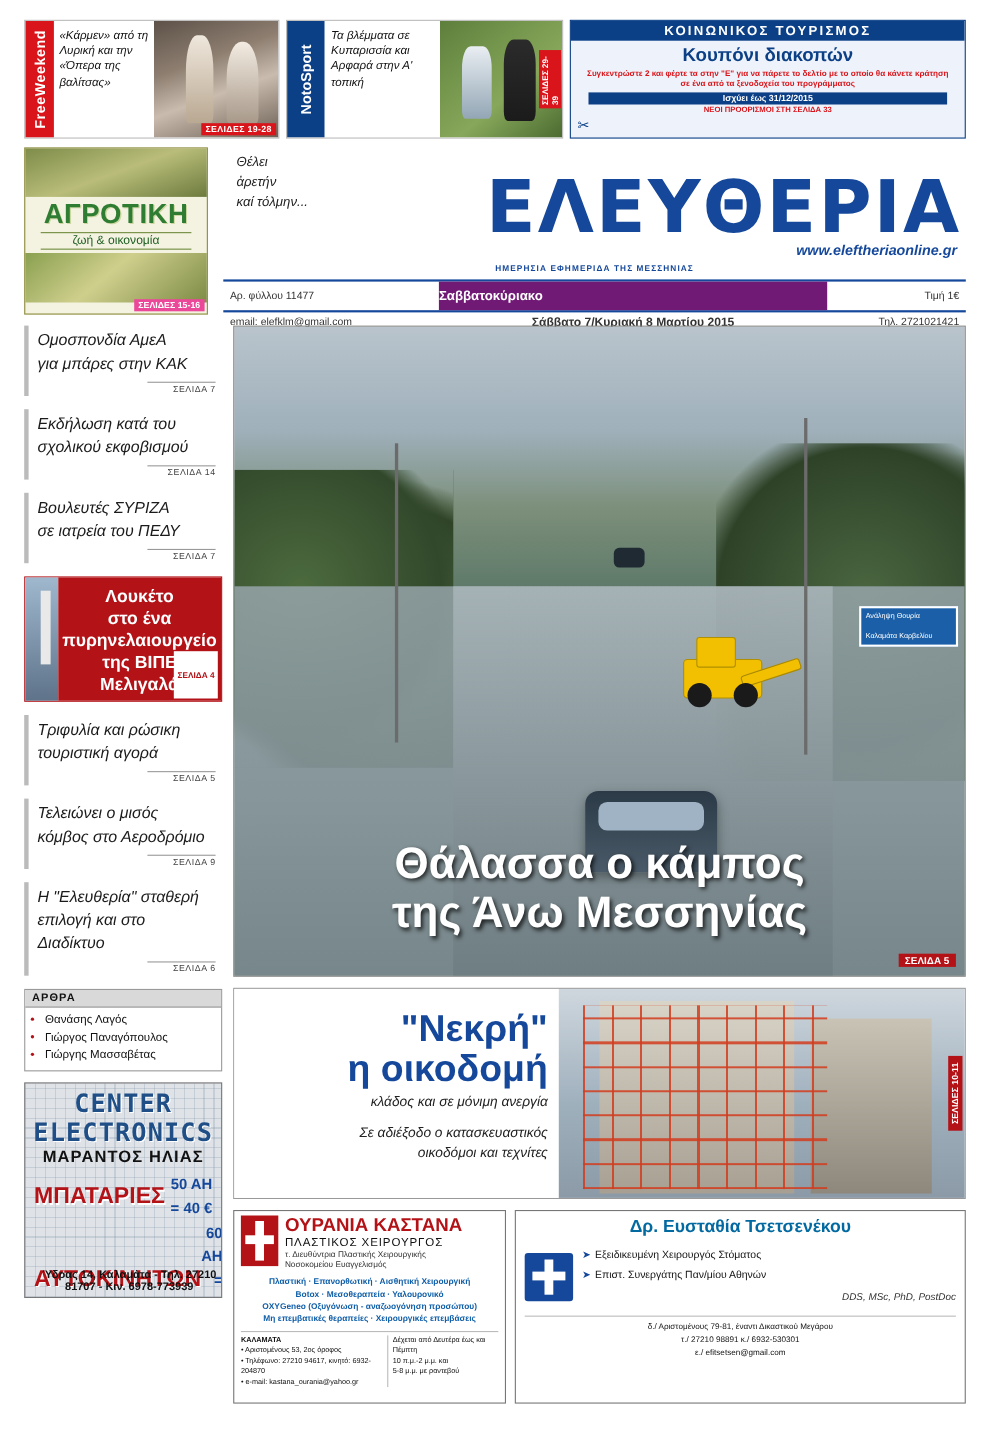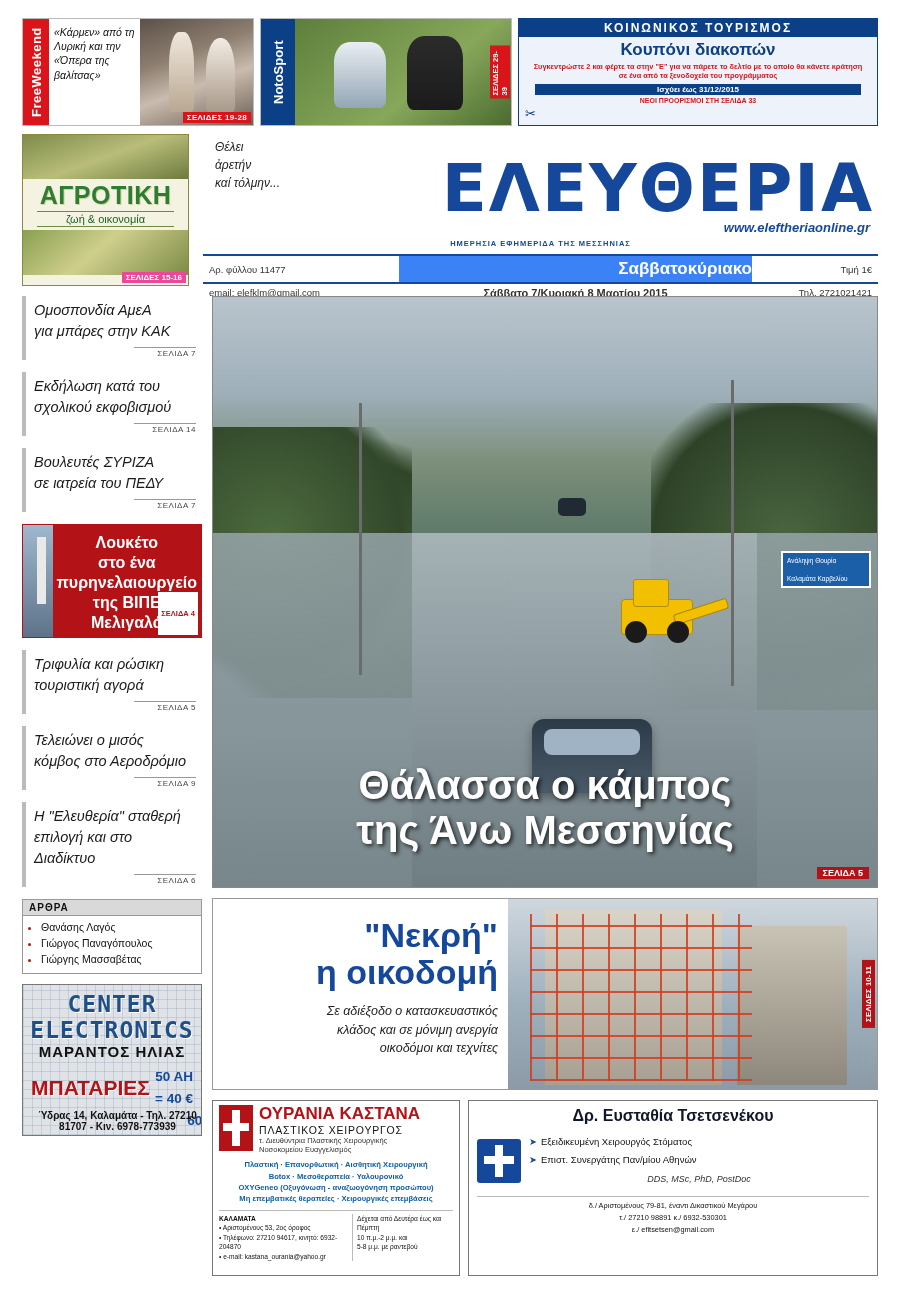--- a/index.html
+++ b/index.html
@@ -54,21 +54,21 @@
   .agro .ph2{height:45px;margin-top:3px;background:linear-gradient(140deg,#8aa050,#cfcf8c 45%,#7d8c45);}
   .agro .tag{position:absolute;right:2px;bottom:2px;background:#ec4899;color:#fff;font-size:8px;font-weight:bold;padding:1px 4px;}
   .mast{flex:1;padding-left:14px;position:relative;}
   .motto{font-style:italic;font-size:12px;color:#222;line-height:1.5;position:absolute;left:26px;top:4px;}
   .logo{font-family:"DejaVu Sans", sans-serif;font-weight:bold;font-size:66px;color:#15489b;letter-spacing:2px;
     text-align:right;padding-right:4px;line-height:1;margin-top:22px;}
   .siteurl{text-align:right;color:#15489b;font-weight:bold;font-size:13px;font-style:italic;padding-right:8px;margin-top:-2px;}
   .subline{text-align:center;font-size:7.5px;letter-spacing:1px;color:#15489b;margin-top:4px;font-weight:bold;}
   .infobar{display:flex;align-items:center;border-top:2px solid #15489b;border-bottom:2px solid #15489b;margin-top:6px;height:26px;}
   .ib-l{width:190px;font-size:9.5px;color:#333;padding-left:6px;}
-  .ib-c{flex:1;text-align:right;background:#3b82f6;color:#fff;font-weight:bold;font-size:17px;height:26px;line-height:26px;}
+  .ib-c{flex:1;text-align:left;background:#701a75;color:#fff;font-weight:bold;font-size:12px;height:26px;line-height:26px;}
   .ib-r{width:120px;text-align:right;font-size:9.5px;padding-right:6px;color:#333;}
   .infobar2{display:flex;font-size:9.5px;color:#333;padding-top:3px;justify-content:center;}
   .ib2-l{width:190px;padding-left:6px;}
   .ib2-c{flex:1;text-align:center;font-weight:bold;font-size:11px;}
   .ib2-r{width:120px;text-align:right;padding-right:6px;}
 
   
   .content{display:flex;margin-top:10px;gap:10px;}
   .leftcol{width:180px;}
   .rightcol{flex:1;}
@@ -155,46 +155,47 @@
   .ou-cross:before{content:"";position:absolute;left:13px;top:5px;width:8px;height:36px;background:#fff;}
   .ou-cross:after{content:"";position:absolute;left:4px;top:18px;width:26px;height:8px;background:#fff;}
   .ou-name{color:#b31217;font-weight:bold;font-size:17px;line-height:1.1;}
   .ou-role{font-size:10.5px;color:#111;letter-spacing:.8px;}
   .ou-role2{font-size:7.5px;color:#333;line-height:1.3;}
   .ou-list{color:#0f5ea8;font-size:7.6px;line-height:1.5;text-align:center;margin-top:4px;font-weight:bold;}
   .ou-bot{display:flex;font-size:6.6px;line-height:1.45;margin-top:5px;border-top:1px solid #bbb;padding-top:3px;}
   .ou-b1{flex:1;padding-right:4px;}
   .ou-b2{width:96px;border-left:1px solid #bbb;padding-left:4px;}
   .ad-dr{flex:1;background:#fff;padding:6px 8px;}
-  .dr-name{text-align:center;color:#0f172a;font-weight:bold;font-size:16px;}
+  .dr-name{text-align:center;color:#0369a1;font-weight:bold;font-size:16px;}
   .dr-body{display:flex;gap:8px;margin-top:8px;align-items:center;}
   .dr-logo{width:44px;height:44px;background:#15489b;position:relative;border-radius:3px;flex:0 0 44px;}
   .dr-logo:before{content:"";position:absolute;left:18px;top:6px;width:8px;height:32px;background:#fff;}
   .dr-logo:after{content:"";position:absolute;left:7px;top:17px;width:30px;height:8px;background:#fff;}
   .dr-lines{flex:1;font-size:9.5px;line-height:1.9;color:#111;}
   .dr-lines .bul{color:#15489b;margin-right:4px;}
-  .dr-deg{text-align:center;font-size:9px;color:#333;margin-top:2px;font-style:italic;}
+  .dr-deg{text-align:right;font-size:9px;color:#333;margin-top:2px;font-style:italic;}
   .dr-foot{font-size:7.4px;line-height:1.6;text-align:center;color:#111;border-top:1px solid #bbb;margin-top:8px;padding-top:3px;}
 </style>
 </head>
 <body>
 
 <div class="page">
 
   <div class="topstrip">
 
     <div class="ts-box ts1">
       <div class="freeband">FreeWeekend</div>
       <div class="ts1txt">«Κάρμεν» από τη Λυρική και την «Όπερα της βαλίτσας»</div>
       <div class="ts1img"></div>
       <div class="pagetag">ΣΕΛΙΔΕΣ 19-28</div>
     </div>
 
     <div class="ts-box ts2">
       <div class="notos">NotoSport</div>
+      <div class="ts2txt">Τα βλέμματα σε Κυπαρισσία και Αρφαρά στην Α' τοπική</div>
       <div class="ts2img">
         <div class="vtag">ΣΕΛΙΔΕΣ 29-39</div>
       </div>
     </div>
 
     <div class="ts-box ts3">
       <div class="bar">ΚΟΙΝΩΝΙΚΟΣ ΤΟΥΡΙΣΜΟΣ</div>
       <div class="h">Κουπόνι διακοπών</div>
       <div class="sub">Συγκεντρώστε 2 και φέρτε τα στην "Ε" για να πάρετε το δελτίο με το οποίο θα κάνετε κράτηση σε ένα από τα ξενοδοχεία του προγράμματος</div>
       <div class="valid">Ισχύει έως 31/12/2015</div>
@@ -289,21 +290,21 @@
 
       <div class="arthra">
         <div class="hd">ΑΡΘΡΑ</div>
         <ul>
           <li>Θανάσης Λαγός</li>
           <li>Γιώργος Παναγόπουλος</li>
           <li>Γιώργης Μασσαβέτας</li>
         </ul>
       </div>
 
-      <div class="ad ad-center" style="height:152px;margin-top:10px;width:100%;">
+      <div class="ad ad-center" style="height:196px;margin-top:10px;width:100%;">
         <div class="ce-logo">CENTER ELECTRONICS</div>
         <div class="ce-sub">ΜΑΡΑΝΤΟΣ ΗΛΙΑΣ</div>
         <div class="ce-rows">
           <div class="ce-row">
             <div class="ce-left">ΜΠΑΤΑΡΙΕΣ</div>
             <div class="ce-right">50 ΑΗ = 40 €</div>
           </div>
           <div class="ce-row">
             <div class="ce-left">ΑΥΤΟΚΙΝΗΤΩΝ</div>
             <div class="ce-right">60 ΑΗ = 60 €</div>
@@ -338,22 +339,22 @@
           <span>Θάλασσα ο κάμπος</span>
           <span class="l2">της Άνω Μεσσηνίας</span>
         </div>
         <div class="mp-tag">ΣΕΛΙΔΑ 5</div>
       </div>
 
       <div class="story2">
         <div class="s2-text">
           <div class="s2-h">"Νεκρή"</div>
           <div class="s2-h">η οικοδομή</div>
+          <div class="s2-sub" style="margin-top:0">κλάδος και σε μόνιμη ανεργία</div>
           <div class="s2-sub">Σε αδιέξοδο ο κατασκευαστικός</div>
-          <div class="s2-sub" style="margin-top:0">κλάδος και σε μόνιμη ανεργία</div>
           <div class="s2-sub" style="margin-top:0">οικοδόμοι και τεχνίτες</div>
         </div>
         <div class="s2-img">
           <div class="bld"></div>
           <div class="bld2"></div>
           <div class="scaff"></div>
           <div class="s2-tag">ΣΕΛΙΔΕΣ 10-11</div>
         </div>
       </div>
 

